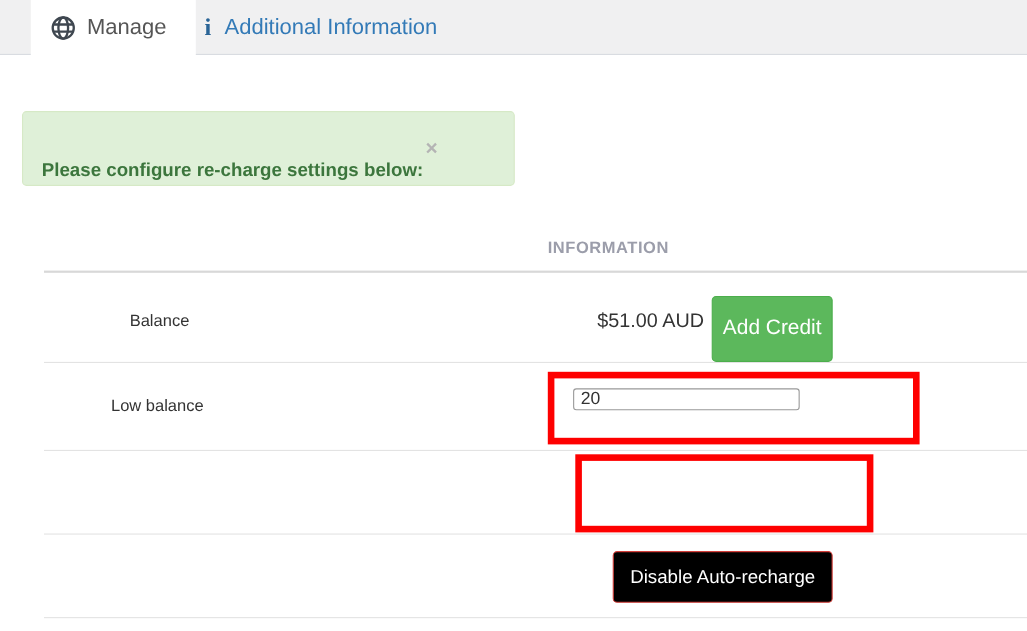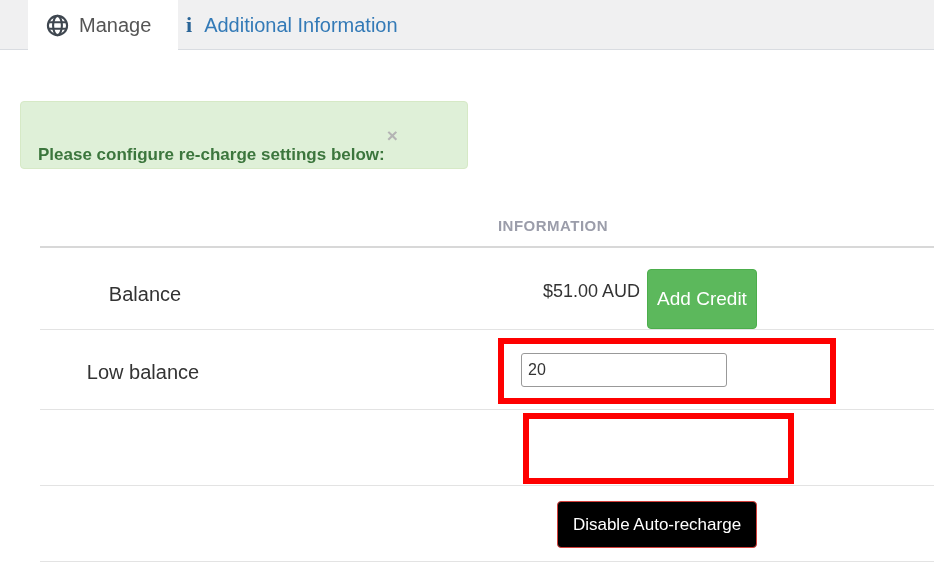--- a/index.html
+++ b/index.html
@@ -22,33 +22,33 @@
   .alert{position:absolute;left:20px;top:101px;width:448px;height:68px;box-sizing:border-box;
     background:#dff0d8;border:1px solid #d6e9c6;border-radius:4px;
     display:flex;align-items:center;padding-left:17px;}
   .alert .msg{font-size:17px;font-weight:700;color:#3c763d;margin-top:40px;}
   .alert .close{font-size:19px;font-weight:700;color:#b4b4b4;margin-left:2px;cursor:pointer;line-height:1;}
   
   .thead{position:absolute;left:403px;top:217px;width:300px;text-align:center;
     font-size:15px;font-weight:700;color:#9b9daa;letter-spacing:.5px;}
   .divider{position:absolute;left:40px;width:894px;background:#e3e3e3;height:1px;}
   .divider.thick{height:2px;background:#d8d8d8;}
-  .rowlabel{position:absolute;width:200px;text-align:center;font-size:20px;color:#333;}
+  .rowlabel{position:absolute;width:200px;text-align:center;font-size:15px;color:#333;}
   .amount{position:absolute;top:269px;right:294px;height:44px;line-height:44px;font-size:18px;color:#333;}
   
   .btn{position:absolute;box-sizing:border-box;border-radius:4px;color:#fff;
     display:flex;align-items:center;justify-content:center;cursor:pointer;border:1px solid transparent;}
   .btn-green{background:#5cb85c;border-color:#4cae4c;}
   .btn-red{background:#000000;border-color:#d43f3a;}
   .btn-add-credit{left:647px;top:269px;width:110px;height:60px;font-size:19px;}
   .btn-set{left:731px;top:345px;width:59px;height:47px;font-size:16px;}
   .btn-auto{left:545px;top:423px;width:222px;height:47px;font-size:17px;}
   .btn-disable{left:557px;top:501px;width:200px;height:47px;font-size:17px;}
   
-  .lowbal-input{position:absolute;left:521px;top:353px;width:206px;height:34px;box-sizing:border-box;
+  .lowbal-input{position:absolute;left:521px;top:353px;width:206px;height:20px;box-sizing:border-box;
     border:1px solid #999;border-radius:3px;padding:0 6px;font-size:16px;color:#333;
     font-family:"Liberation Sans",sans-serif;}
   
   .hl{position:absolute;border:6px solid #fe0000;box-sizing:border-box;pointer-events:none;}
   .hl1{left:498px;top:338px;width:338px;height:66px;}
   .hl2{left:523px;top:413px;width:271px;height:71px;}
 </style>
 </head>
 <body>
 

